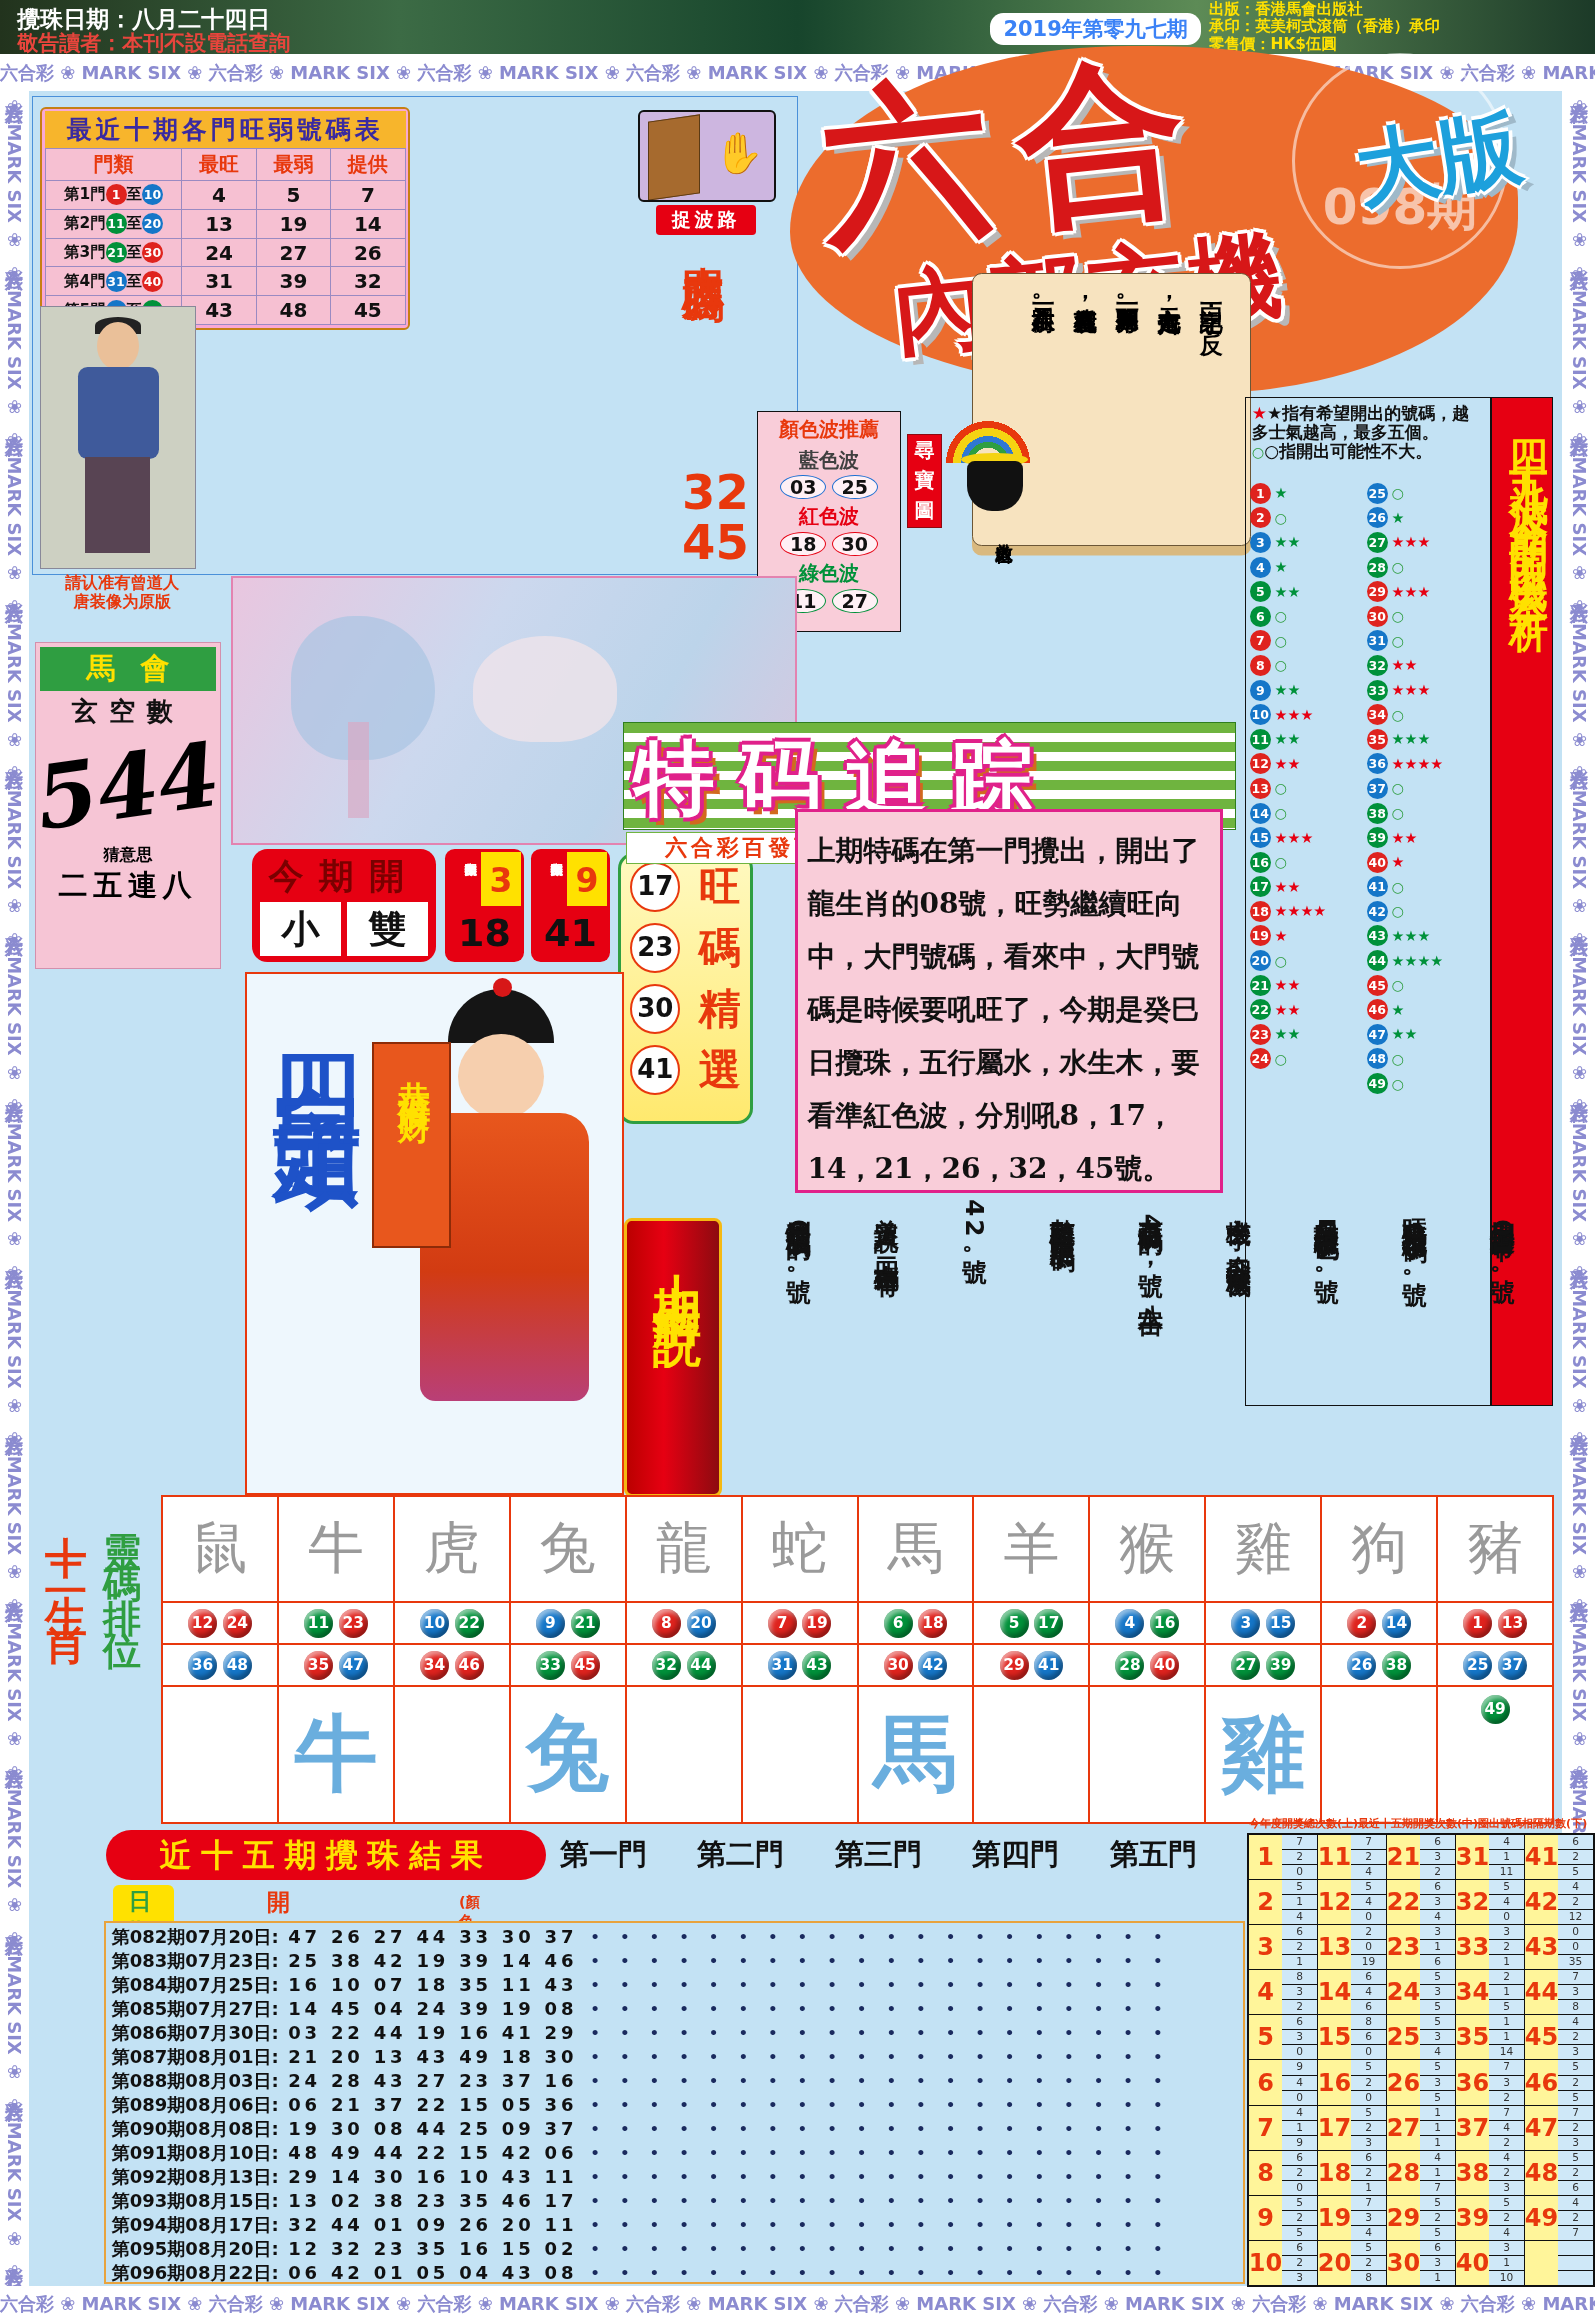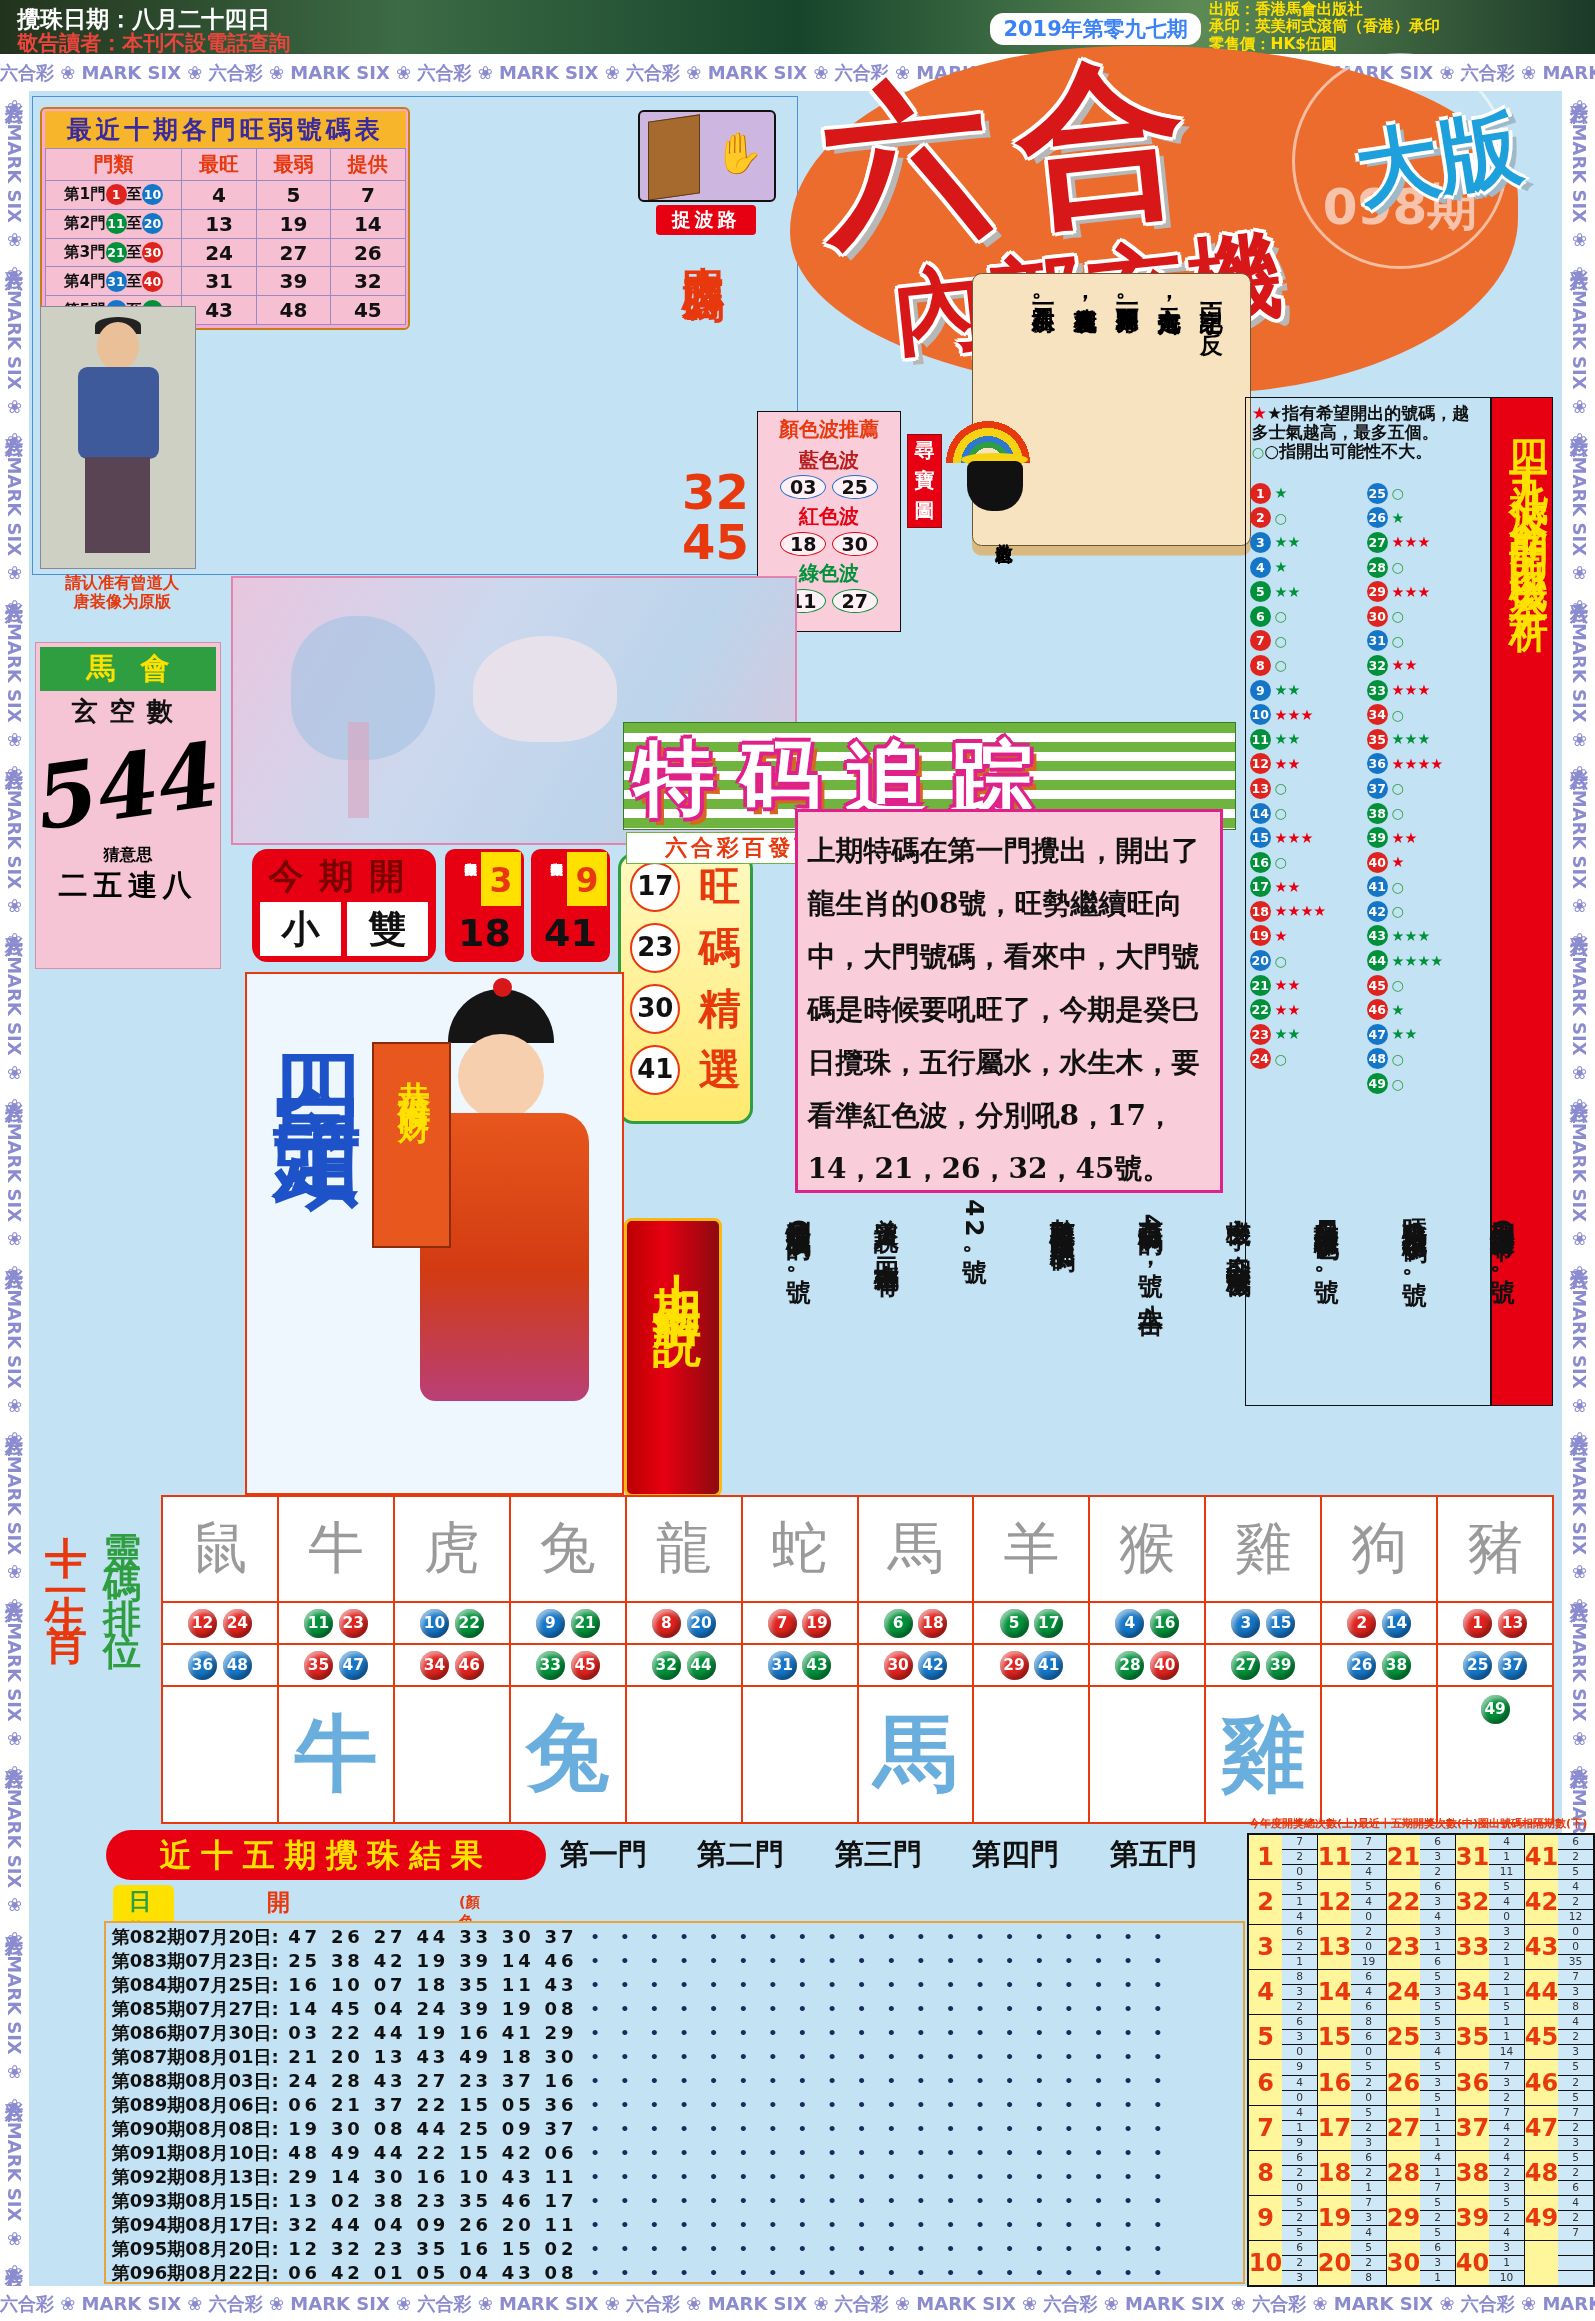--- a/index.html
+++ b/index.html
@@ -285,21 +285,21 @@
 六七自定二九齊，
 列一舉五分兩頭。
 八九有望橫直看，
 一八在前二八跟。</div>
   <div class="v sign">曾道人啟</div>
 </div>
 
 <div class="abs" id="waves">
   <div class="wt">顏色波推薦</div>
   <div id="wavesBody">
-  <div class="wname" style="color:#b91c1c">藍色波</div>
+  <div class="wname" style="color:#404040">藍色波</div>
   <div class="wnums"><span class="oval" style="border-color:#1d6fd2">03</span><span class="oval" style="border-color:#1d6fd2">25</span></div>
   <div class="wname" style="color:#e60012">紅色波</div>
   <div class="wnums"><span class="oval" style="border-color:#e60012">18</span><span class="oval" style="border-color:#e60012">30</span></div>
   <div class="wname" style="color:#00913a">綠色波</div>
   <div class="wnums"><span class="oval" style="border-color:#00913a">11</span><span class="oval" style="border-color:#00913a">27</span></div>
     </div>
 </div>
 
 <div class="abs" id="treasure">
   <div class="lbl">尋寶圖</div>
@@ -876,21 +876,21 @@
       <span class="nums">29 14 30 16 10 43 11</span>
     <span class="dots">• • • • • • • • • • • • • • • • • • • •</span>
     </div>
   <div class="rrow">
     <span>第093期08月15日:</span>
       <span class="nums">13 02 38 23 35 46 17</span>
     <span class="dots">• • • • • • • • • • • • • • • • • • • •</span>
     </div>
   <div class="rrow">
     <span>第094期08月17日:</span>
-      <span class="nums">32 44 04 09 26 20 11</span>
+      <span class="nums">32 44 01 09 26 20 11</span>
     <span class="dots">• • • • • • • • • • • • • • • • • • • •</span>
     </div>
   <div class="rrow">
     <span>第095期08月20日:</span>
       <span class="nums">12 32 23 35 16 15 02</span>
     <span class="dots">• • • • • • • • • • • • • • • • • • • •</span>
     </div>
   <div class="rrow">
     <span>第096期08月22日:</span>
       <span class="nums">06 42 01 05 04 43 08</span>

